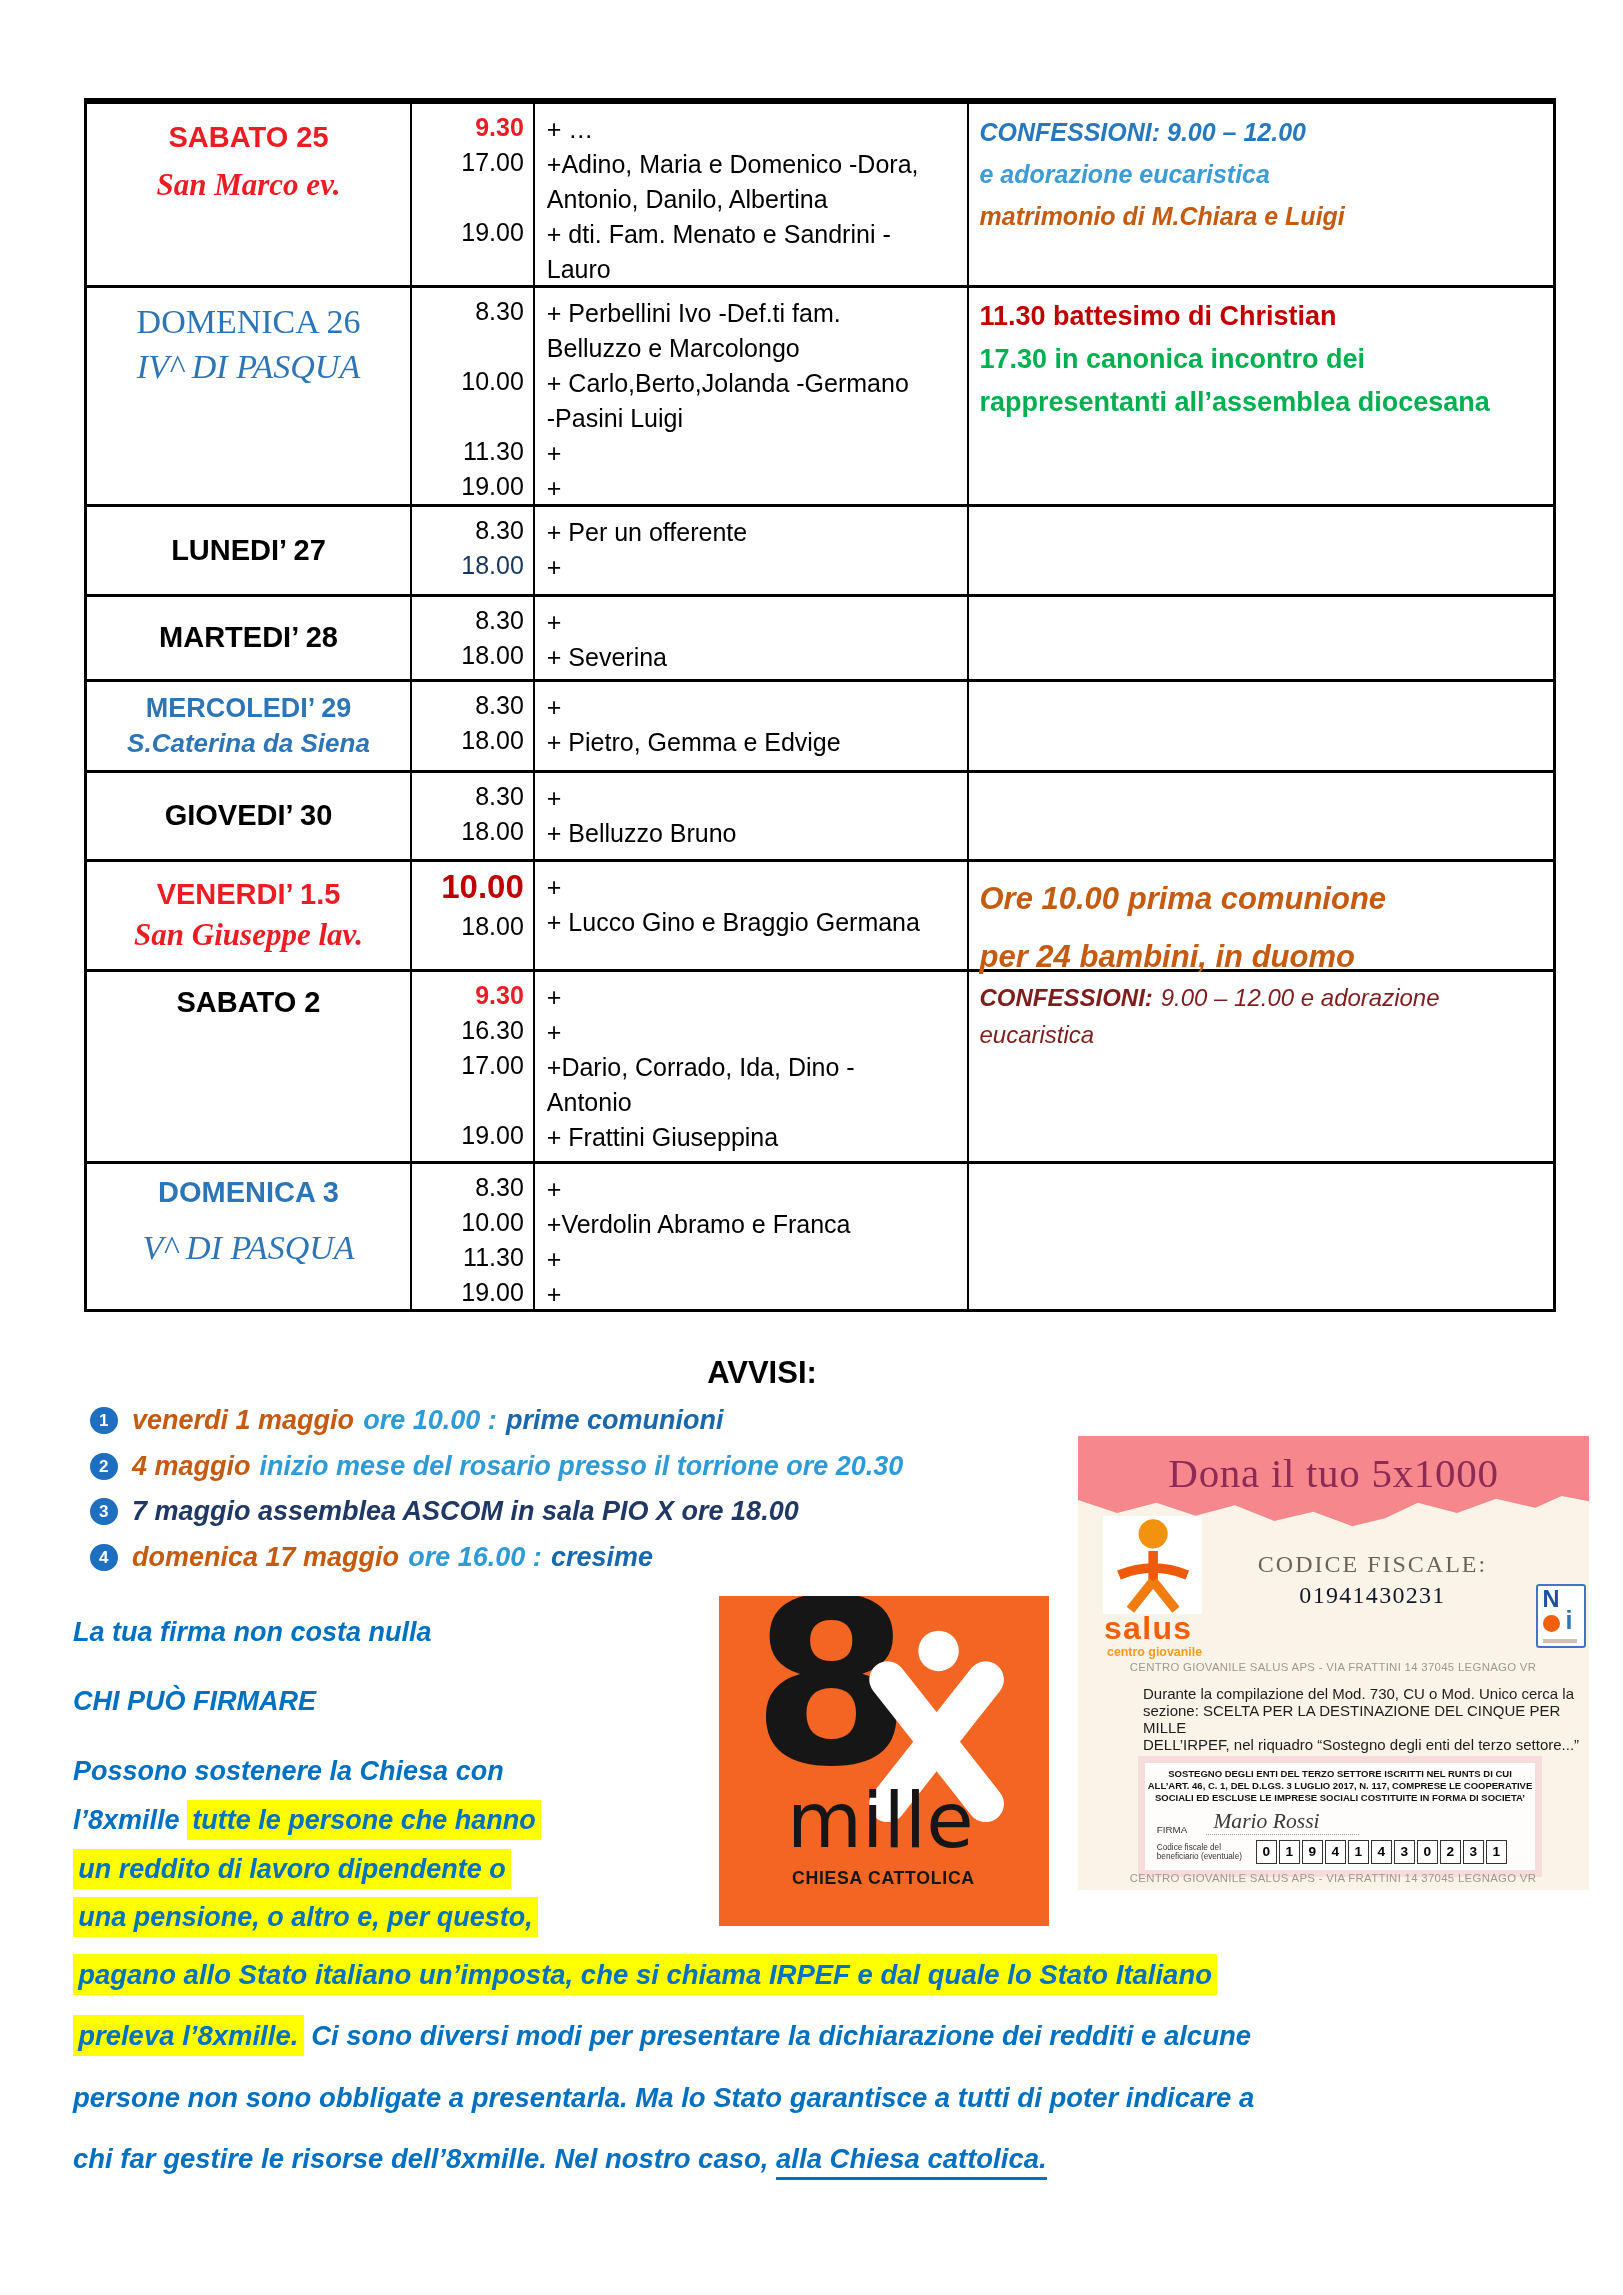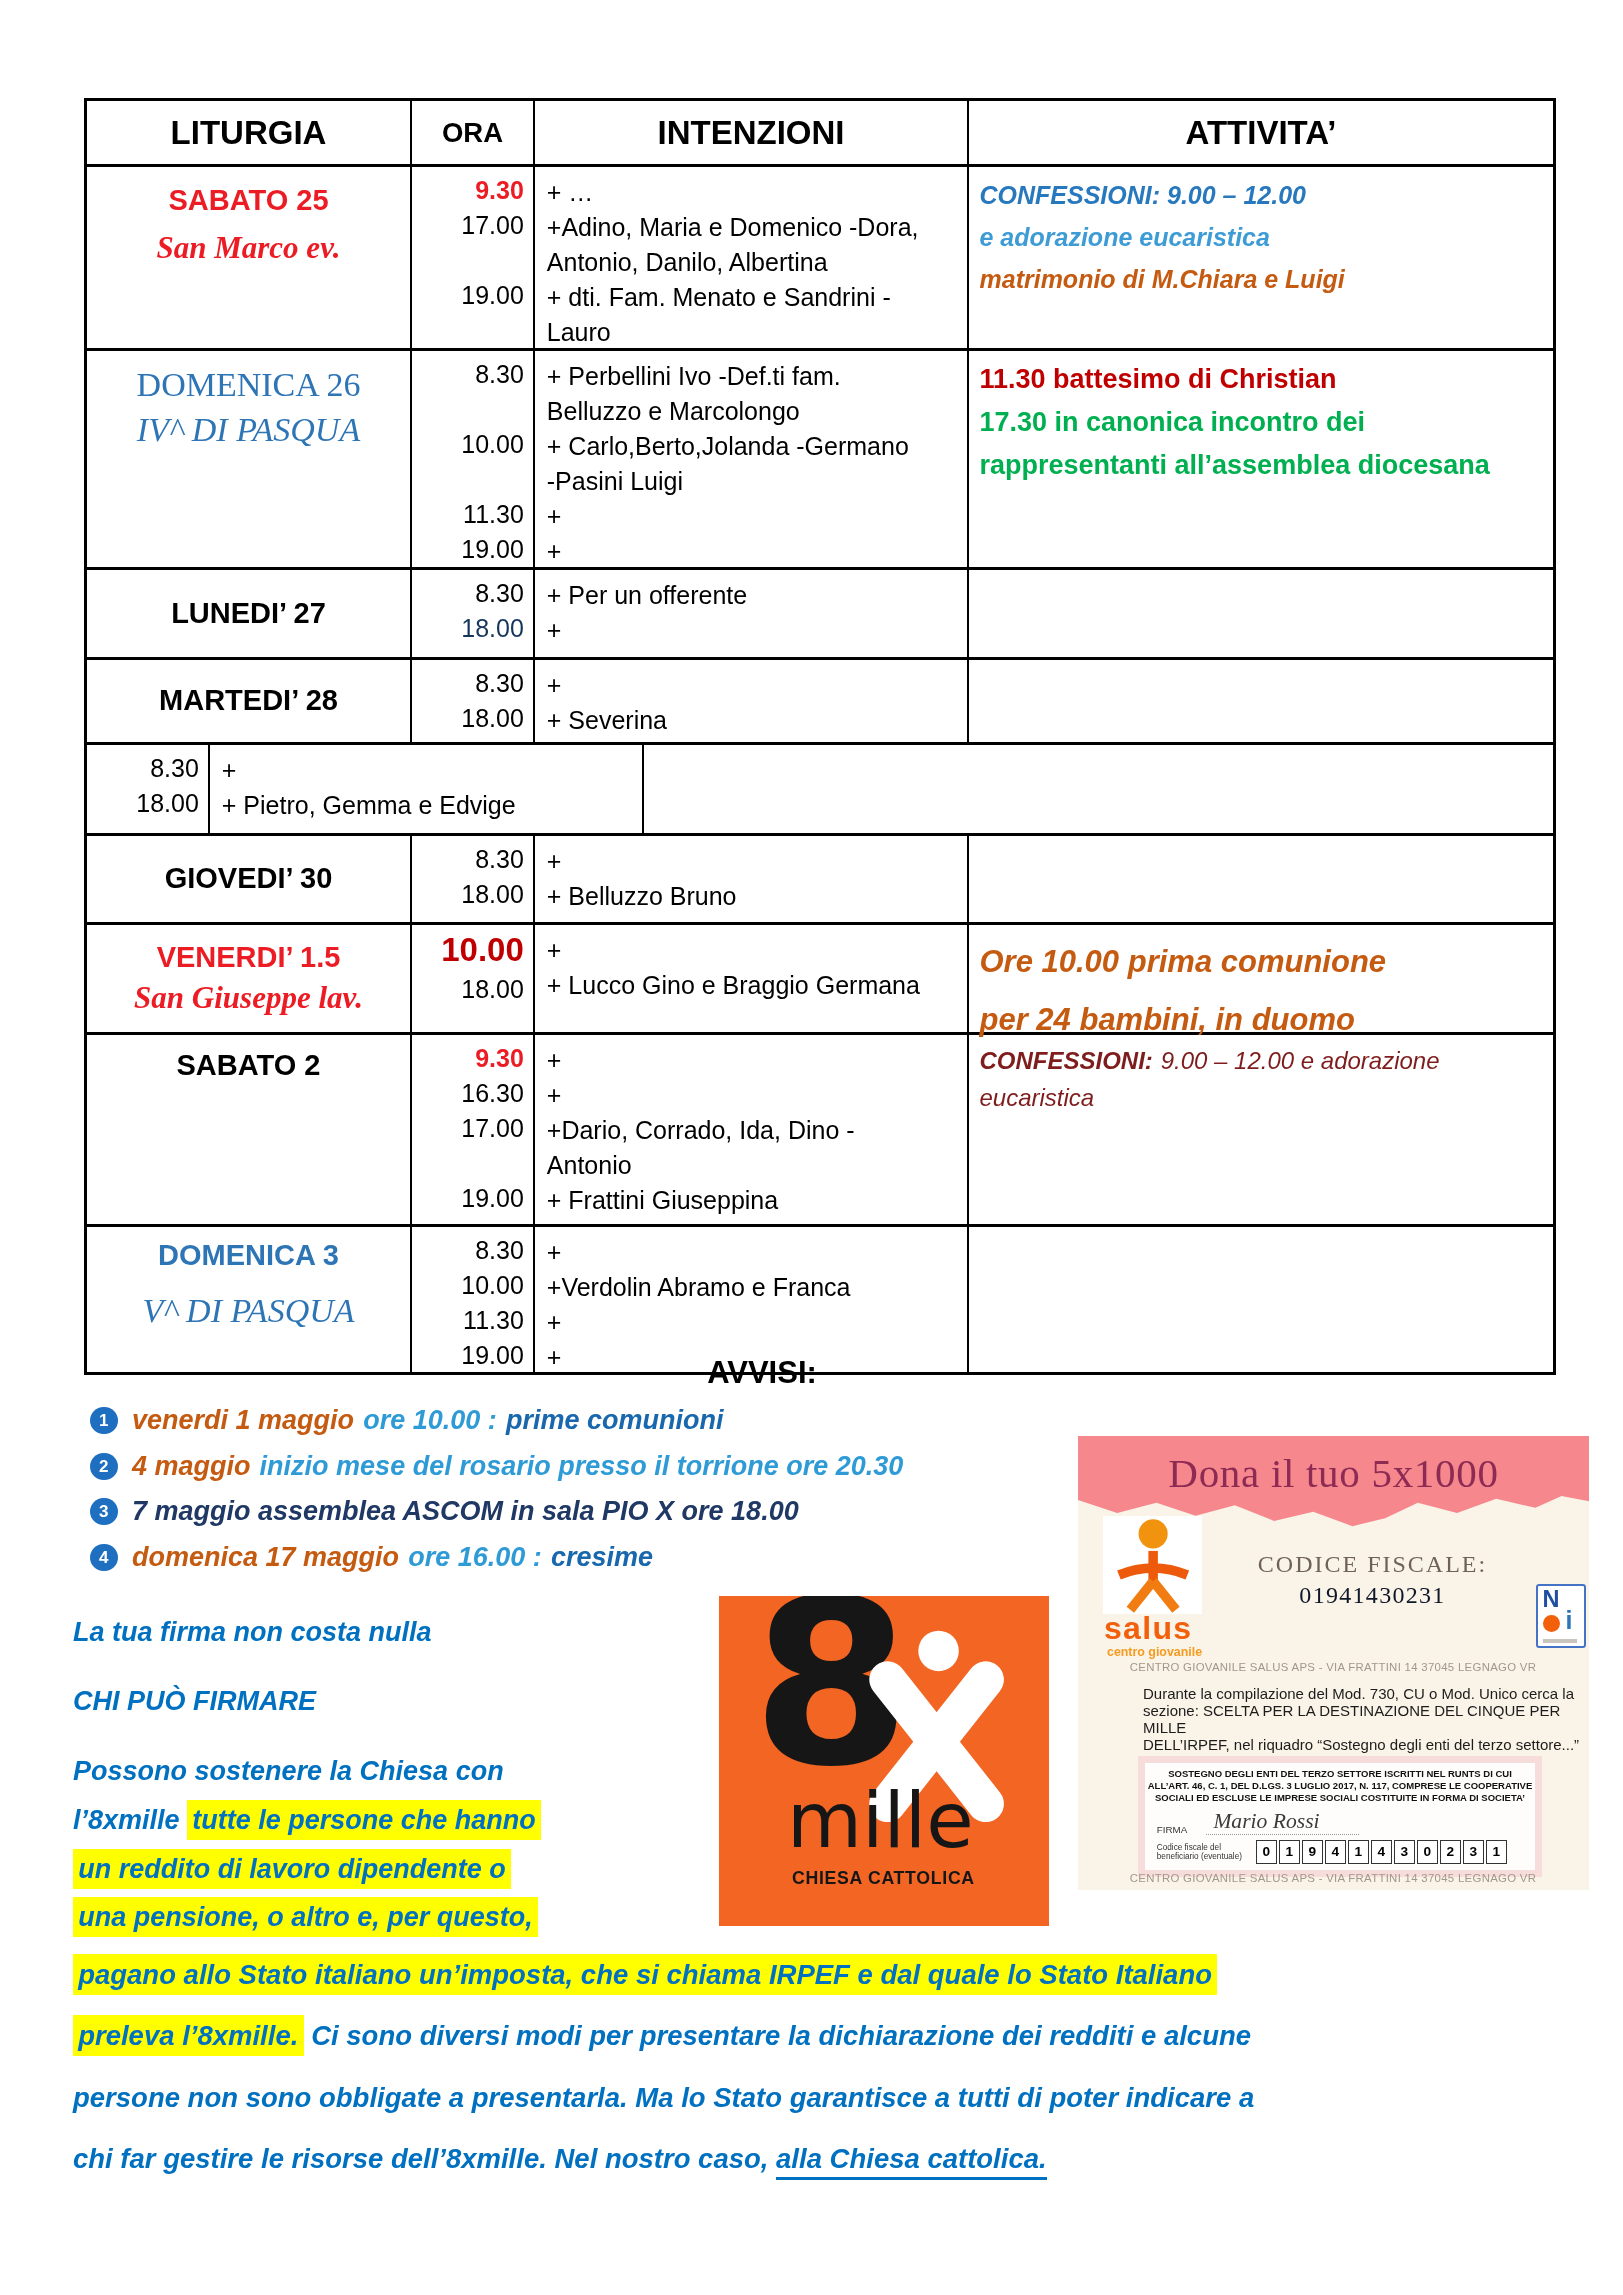--- a/index.html
+++ b/index.html
@@ -116,34 +116,20 @@
   .dcell{width:19px;height:21.6px;border:1.3px solid #333;margin-left:2px;display:flex;align-items:center;justify-content:center;
          font-size:13.7px;font-weight:700;background:#fff;}
 </style>
 </head>
 <body>
 
 <div id="page">
 
   <div id="schedule">
 
-    <div class="trow header first">
-      <div class="cell c-day">
-          <span class="hlbl">LITURGIA</span>
-        </div>
-      <div class="cell c-ora">
-          <span class="hlbl">ORA</span>
-        </div>
-      <div class="cell c-int" style="padding:0;display:flex;align-items:center;justify-content:center;">
-          <span class="hlbl">INTENZIONI</span>
-        </div>
-      <div class="cell c-att" style="padding:0;display:flex;align-items:center;justify-content:center;">
-          <span class="hlbl">ATTIVITA’</span>
-        </div>
-    </div>
 
     <div class="trow r0">
       <div class="cell c-day">
         <div class="day1 red">SABATO 25</div>
         <div class="day2">San Marco ev.</div>
       </div>
       <div class="cell c-ora">
         <div class="time t-red" style="--i:0">9.30</div>
         <div class="time" style="--i:1">17.00</div>
         <div class="time" style="--i:3">19.00</div>
@@ -212,20 +198,24 @@
         <div class="time" style="--i:1">18.00</div>
       </div>
       <div class="cell c-int">
         <div class="iline">+</div>
         <div class="iline">+ Severina</div>
       </div>
       <div class="cell c-att"></div>
     </div>
 
     <div class="trow r4">
+      <div class="cell c-day">
+        <div class="day1 blue">MERCOLEDI’ 29</div>
+        <div class="day2">S.Caterina da Siena</div>
+      </div>
       <div class="cell c-ora">
         <div class="time" style="--i:0">8.30</div>
         <div class="time" style="--i:1">18.00</div>
       </div>
       <div class="cell c-int">
         <div class="iline">+</div>
         <div class="iline">+ Pietro, Gemma e Edvige</div>
       </div>
       <div class="cell c-att"></div>
     </div>

